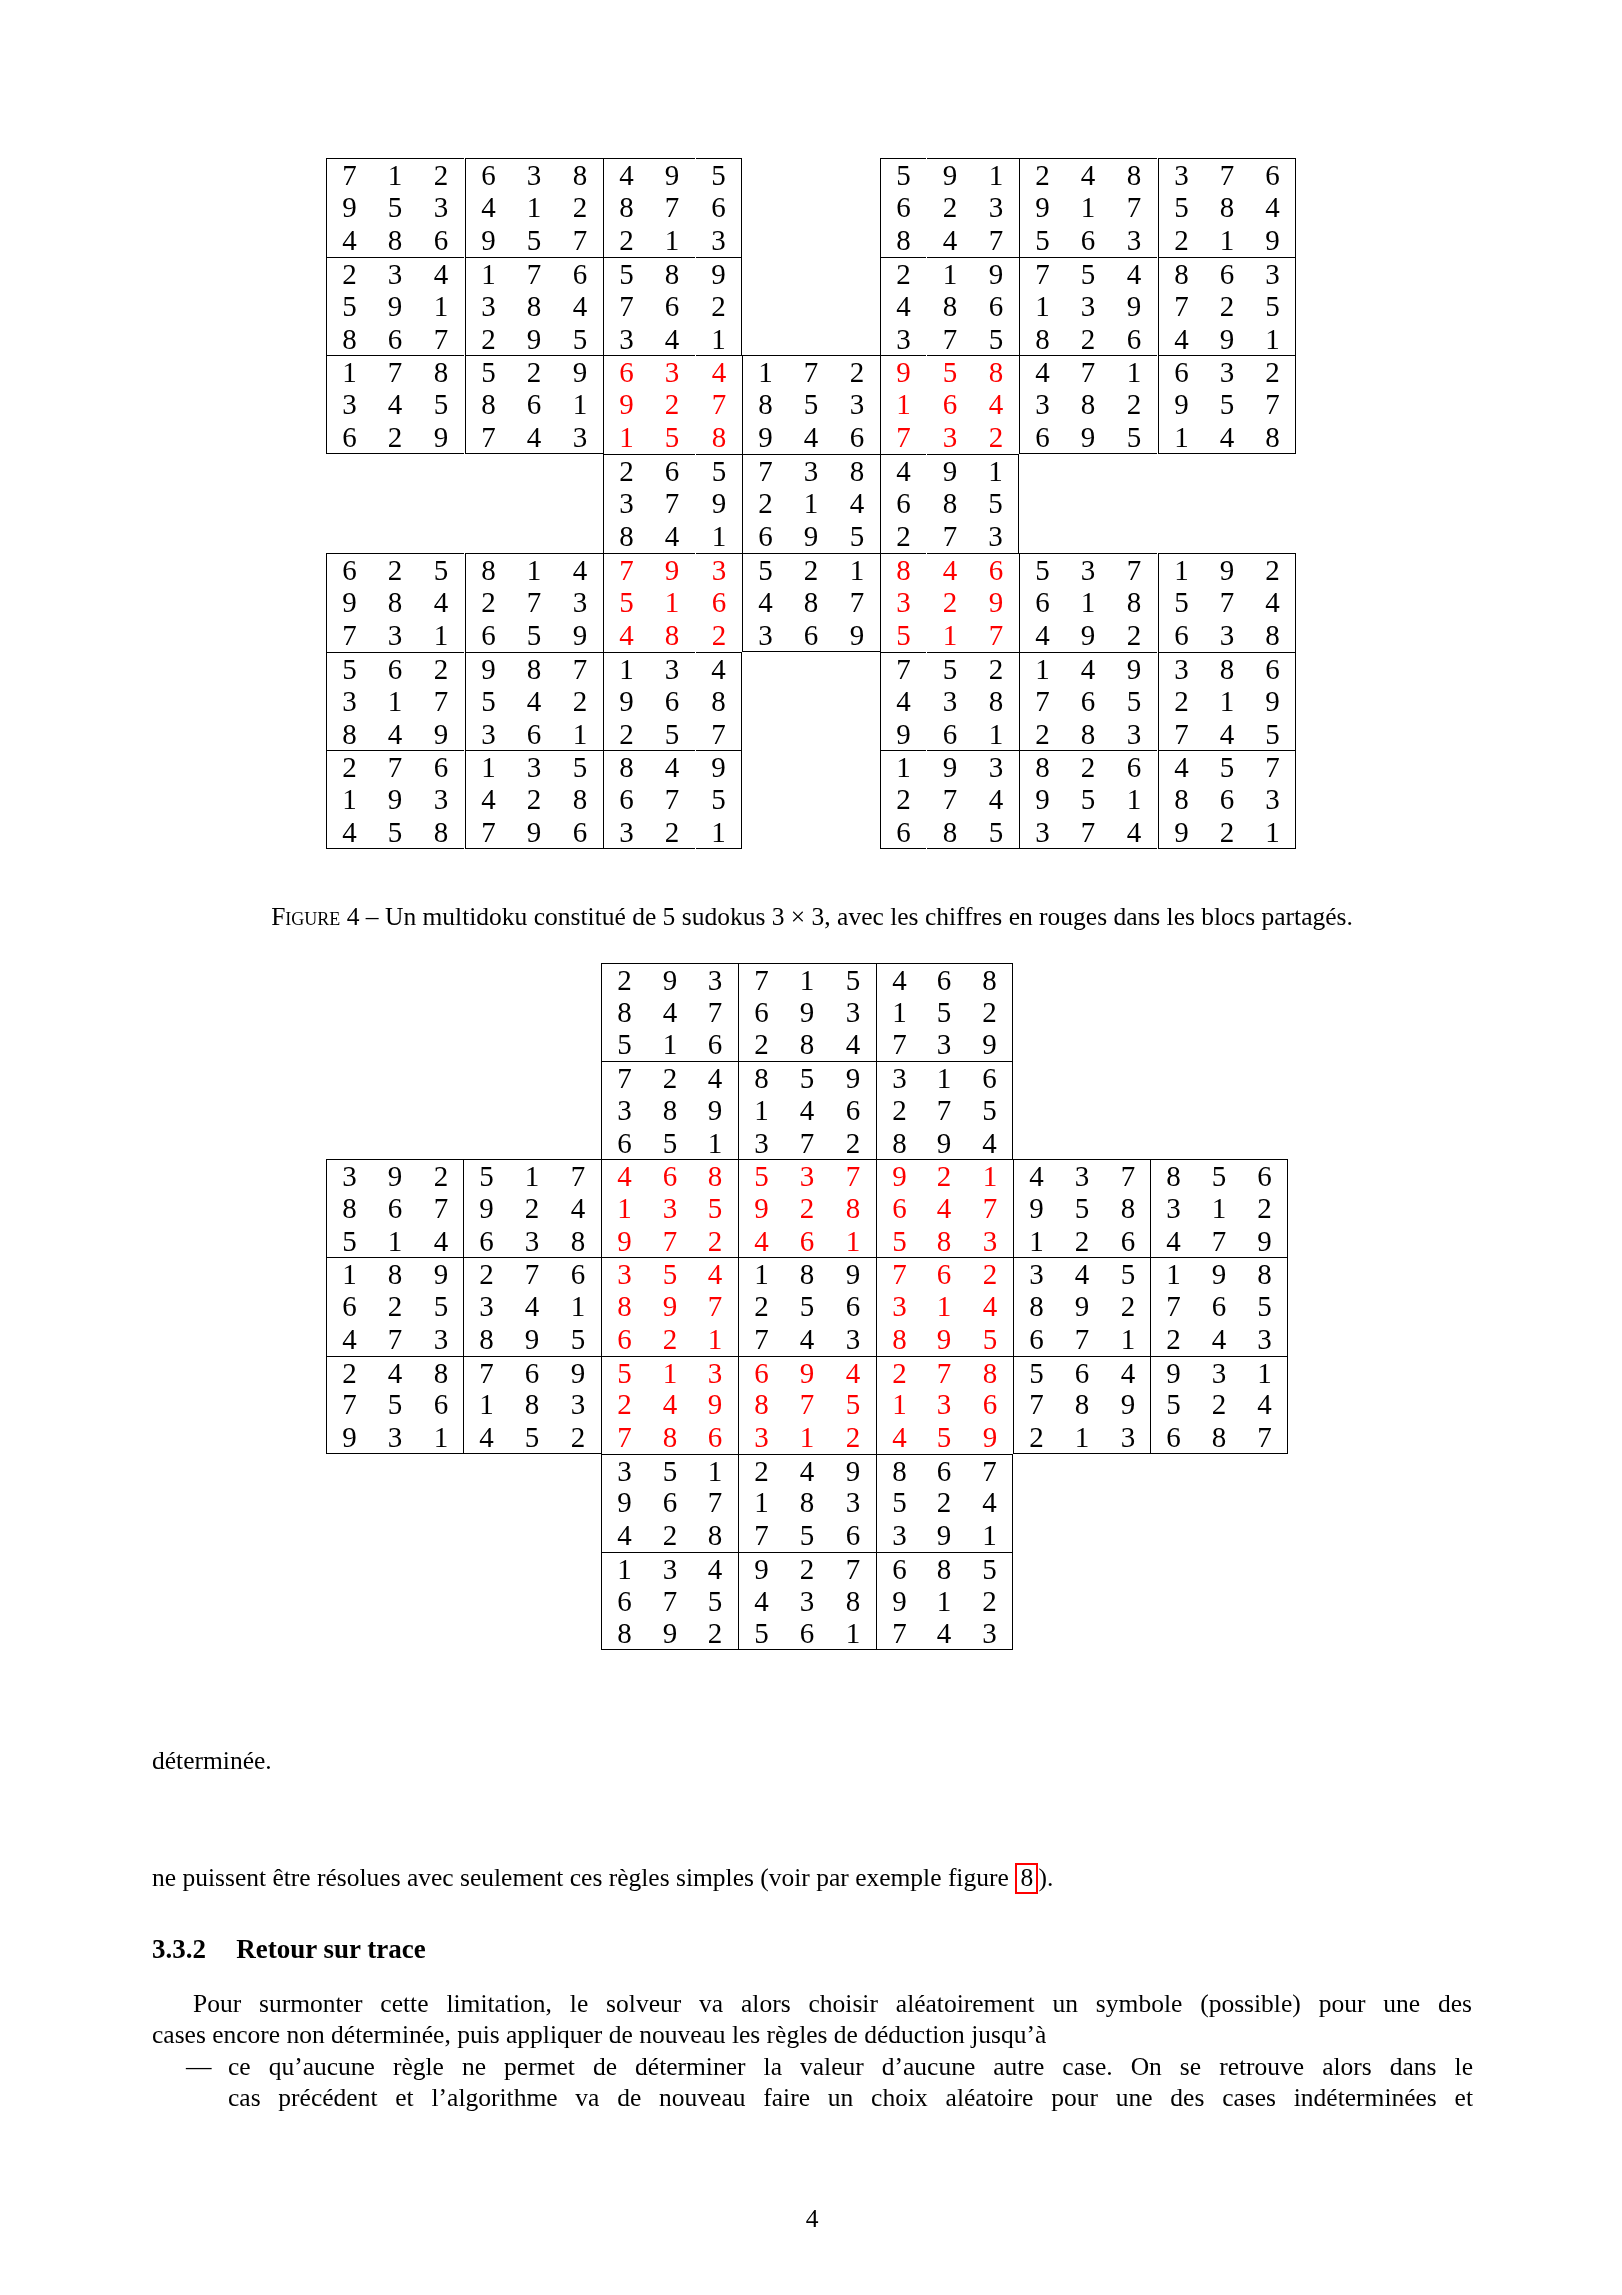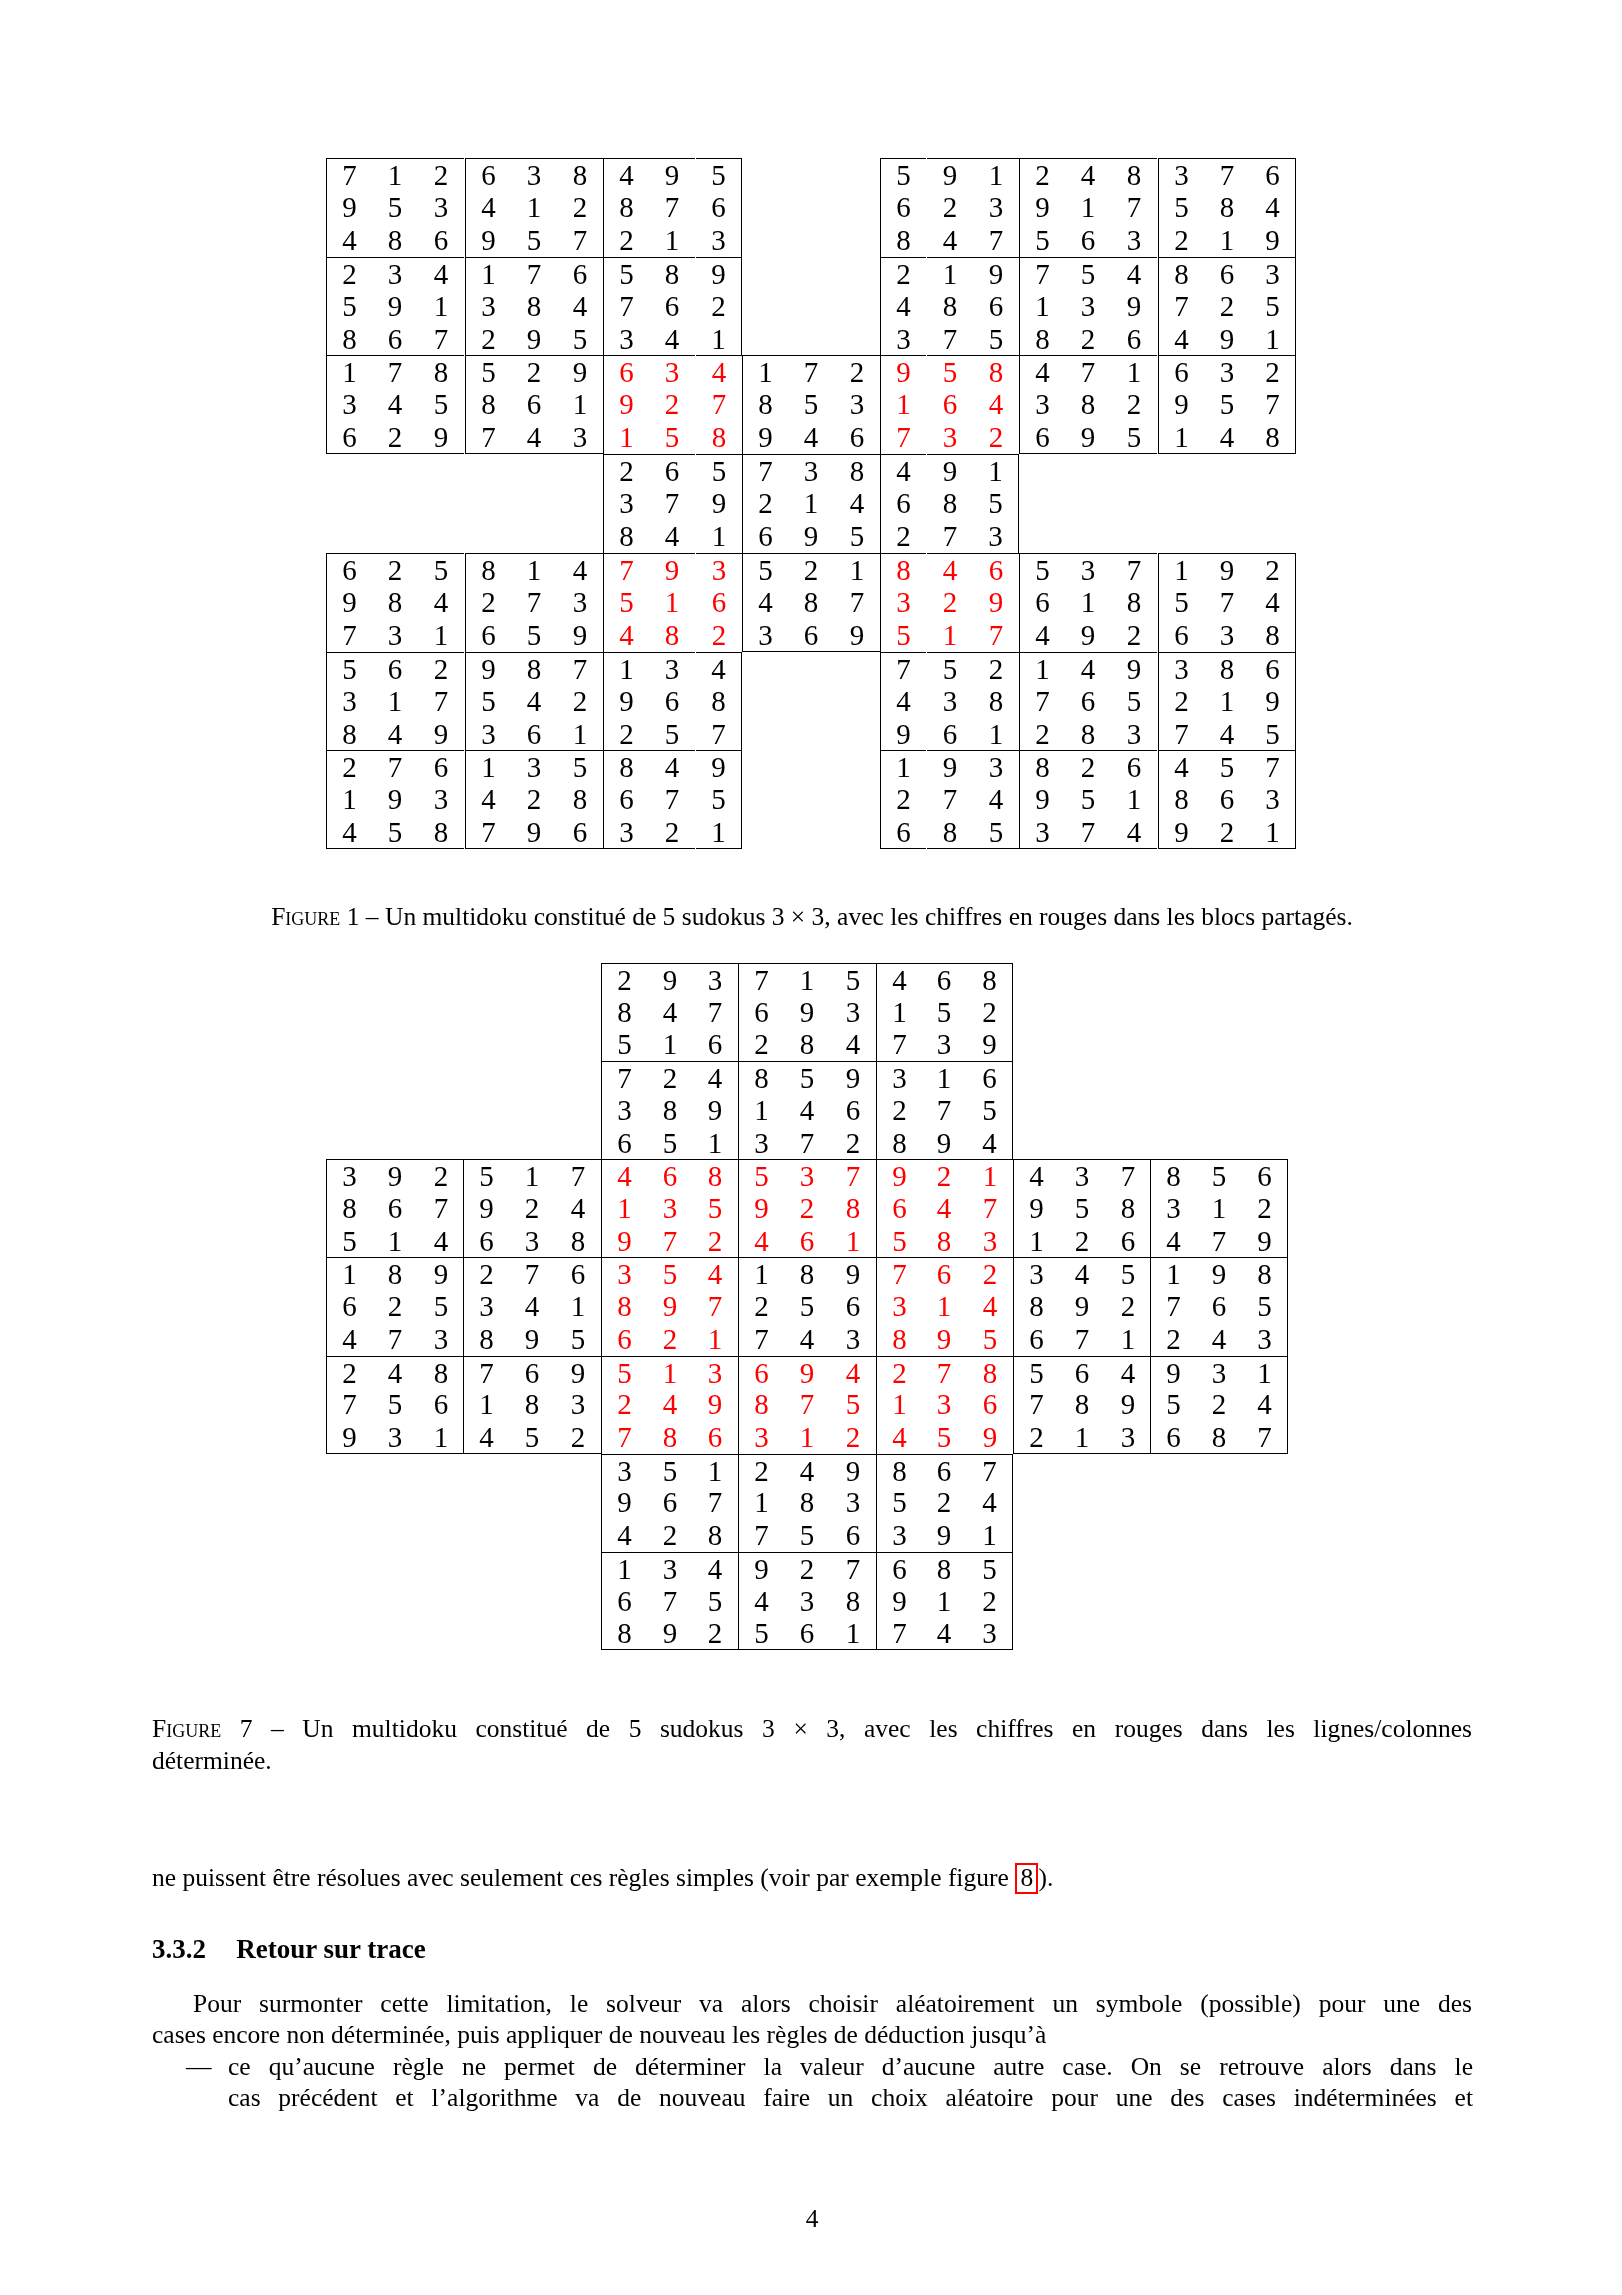--- a/index.html
+++ b/index.html
@@ -396,21 +396,21 @@
       <div class="cell" style="left: 647px; top: 658px; width: 46px; height: 33px; border-bottom: 1.3px solid rgb(0, 0, 0);">5</div>
       <div class="cell" style="left: 693px; top: 658px; width: 46px; height: 33px; border-left: 1.3px solid rgb(0, 0, 0); border-bottom: 1.3px solid rgb(0, 0, 0);">3</div>
       <div class="cell" style="left: 739px; top: 658px; width: 46px; height: 33px; border-bottom: 1.3px solid rgb(0, 0, 0);">7</div>
       <div class="cell" style="left: 785px; top: 658px; width: 46px; height: 33px; border-bottom: 1.3px solid rgb(0, 0, 0);">4</div>
       <div class="cell" style="left: 832px; top: 658px; width: 46px; height: 33px; border-left: 1.3px solid rgb(0, 0, 0); border-bottom: 1.3px solid rgb(0, 0, 0);">9</div>
       <div class="cell" style="left: 878px; top: 658px; width: 46px; height: 33px; border-bottom: 1.3px solid rgb(0, 0, 0);">2</div>
       <div class="cell" style="left: 924px; top: 658px; width: 46px; height: 33px; border-right: 1.3px solid rgb(0, 0, 0); border-bottom: 1.3px solid rgb(0, 0, 0);">1</div>
     </div>
 
   <div class="txt center" style="top:901px;">
-    <span class="sc">Figure 1</span>
+    <span class="sc">Figure 4</span>
     <span>–</span>
     <span>Un multidoku constitué de 5 sudokus 3 × 3, avec les chiffres en rouges dans les blocs partagés.</span>
   </div>
 
   <div class="grid" style="left: 326px; top: 963px; width: 962px; height: 687px;">
       <div class="cell" style="left: 275px; top: 0px; width: 46px; height: 33px; border-left: 1.3px solid rgb(0, 0, 0); border-top: 1.3px solid rgb(0, 0, 0);">2</div>
       <div class="cell" style="left: 321px; top: 0px; width: 46px; height: 33px; border-top: 1.3px solid rgb(0, 0, 0);">9</div>
       <div class="cell" style="left: 366px; top: 0px; width: 46px; height: 33px; border-top: 1.3px solid rgb(0, 0, 0);">3</div>
       <div class="cell" style="left: 412px; top: 0px; width: 46px; height: 33px; border-left: 1.3px solid rgb(0, 0, 0); border-top: 1.3px solid rgb(0, 0, 0);">7</div>
       <div class="cell" style="left: 458px; top: 0px; width: 46px; height: 33px; border-top: 1.3px solid rgb(0, 0, 0);">1</div>
@@ -701,25 +701,20 @@
       <div class="cell" style="left: 321px; top: 654px; width: 46px; height: 33px; border-bottom: 1.3px solid rgb(0, 0, 0);">9</div>
       <div class="cell" style="left: 366px; top: 654px; width: 46px; height: 33px; border-bottom: 1.3px solid rgb(0, 0, 0);">2</div>
       <div class="cell" style="left: 412px; top: 654px; width: 46px; height: 33px; border-left: 1.3px solid rgb(0, 0, 0); border-bottom: 1.3px solid rgb(0, 0, 0);">5</div>
       <div class="cell" style="left: 458px; top: 654px; width: 46px; height: 33px; border-bottom: 1.3px solid rgb(0, 0, 0);">6</div>
       <div class="cell" style="left: 504px; top: 654px; width: 46px; height: 33px; border-bottom: 1.3px solid rgb(0, 0, 0);">1</div>
       <div class="cell" style="left: 550px; top: 654px; width: 46px; height: 33px; border-left: 1.3px solid rgb(0, 0, 0); border-bottom: 1.3px solid rgb(0, 0, 0);">7</div>
       <div class="cell" style="left: 595px; top: 654px; width: 46px; height: 33px; border-bottom: 1.3px solid rgb(0, 0, 0);">4</div>
       <div class="cell" style="left: 641px; top: 654px; width: 46px; height: 33px; border-right: 1.3px solid rgb(0, 0, 0); border-bottom: 1.3px solid rgb(0, 0, 0);">3</div>
     </div>
 
-  <div class="txt just" style="top:1713px;">
-    <span class="sc">Figure 7</span>
-    <span>–</span>
-    <span>Un multidoku constitué de 5 sudokus 3 × 3, avec les chiffres en rouges dans les lignes/colonnes</span>
-  </div>
   <div class="txt" style="top:1745px;">déterminée.</div>
 
   <div class="txt" style="top:1862px;"><span>ne puissent être résolues avec seulement ces règles simples (voir par exemple figure </span><span class="figlink" style="border-color: rgb(255, 0, 0);">8</span><span>).</span></div>
 
   <div class="txt heading" style="top:1934px;">
     <span class="num">3.3.2</span>
     <span>Retour sur trace</span>
   </div>
 
   <div class="txt just indent" style="top:1988px;">Pour surmonter cette limitation, le solveur va alors choisir aléatoirement un symbole (possible) pour une des</div>

